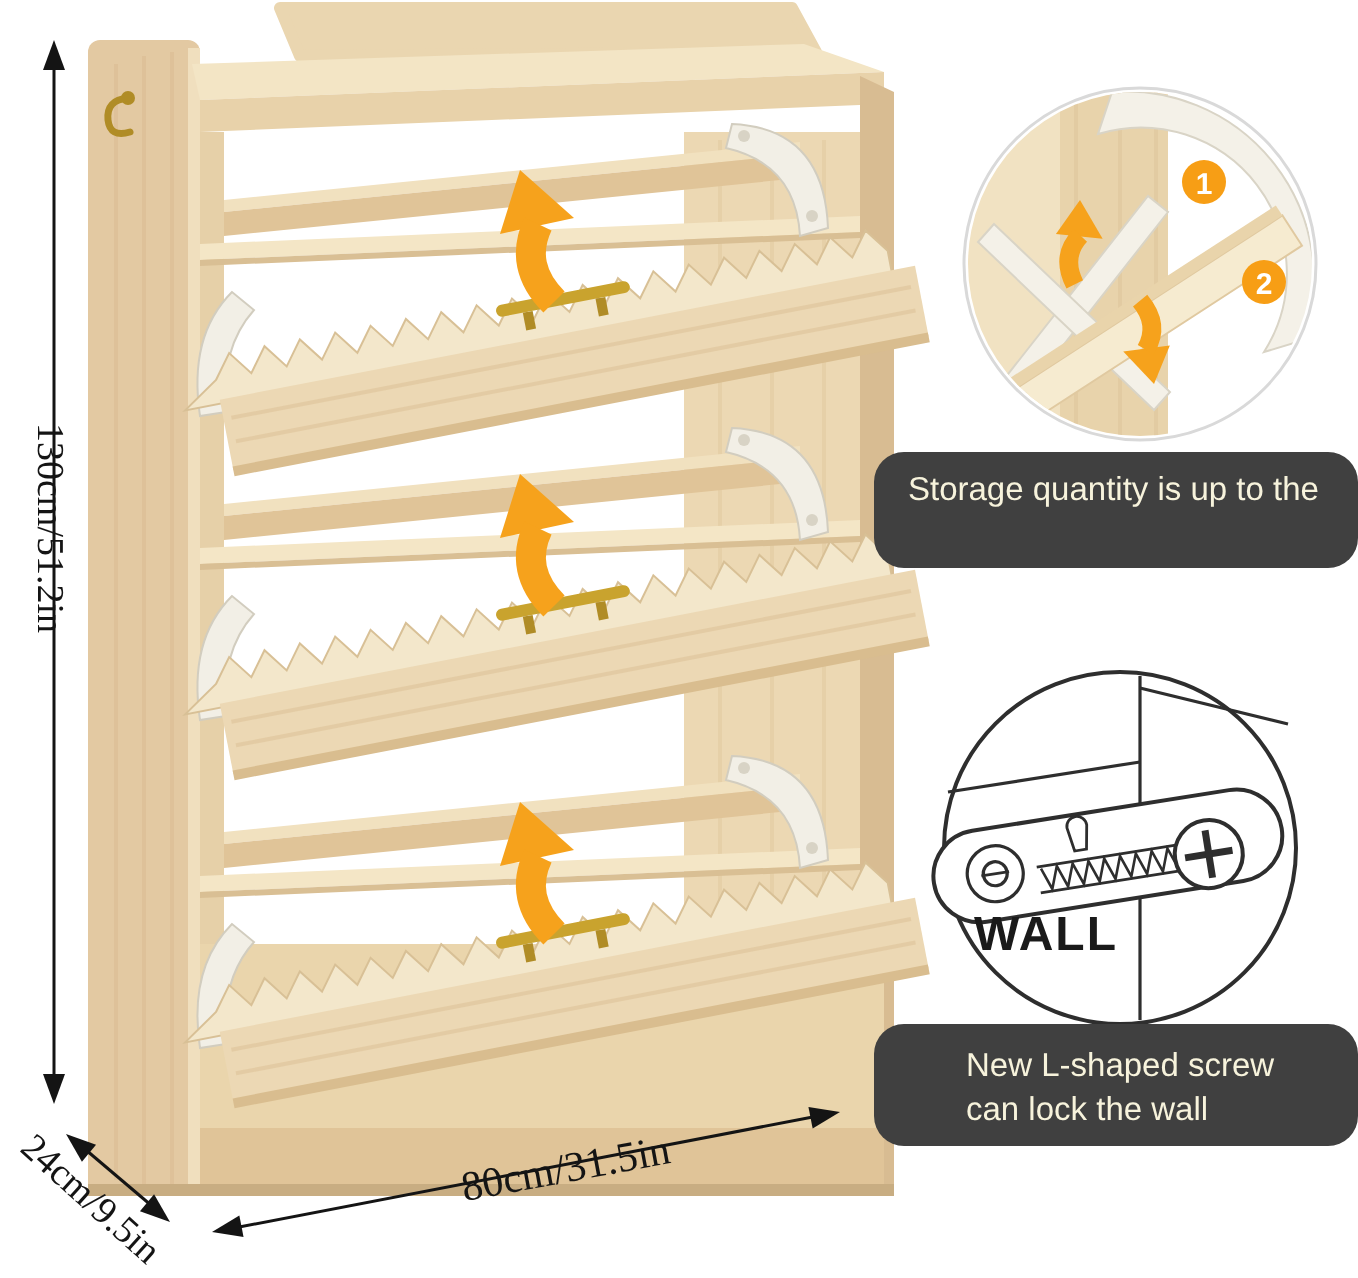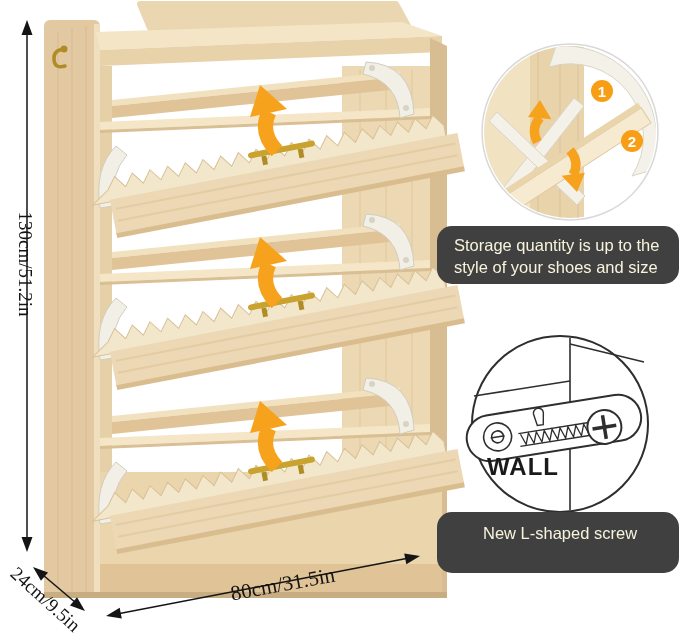--- a/index.html
+++ b/index.html
@@ -152,18 +152,18 @@
       <circle cx="604" cy="434" r="17" fill="#ffffff" stroke="#2e2e2e" stroke-width="2"></circle>
       <line x1="592" y1="434" x2="616" y2="434" stroke="#2e2e2e" stroke-width="3.5"></line>
       <line x1="604" y1="422" x2="604" y2="446" stroke="#2e2e2e" stroke-width="3.5"></line>
     </g>
     <text class="wall-label" x="487" y="475" font-size="24" letter-spacing="1">WALL</text>
   </g>
 </svg>
 
 <div class="note" id="storage-note">
   <div>Storage quantity is up to the</div>
-  <div>style of your shoes and size</div>
 </div>
 
 <div class="note" id="wall-note">
   <div>New L-shaped screw</div>
+  <div>can lock the wall</div>
 </div>
 
 </body></html>

